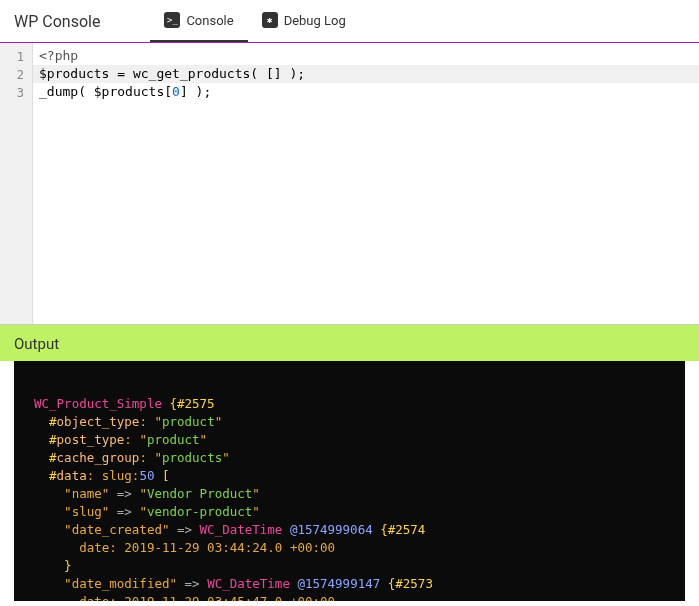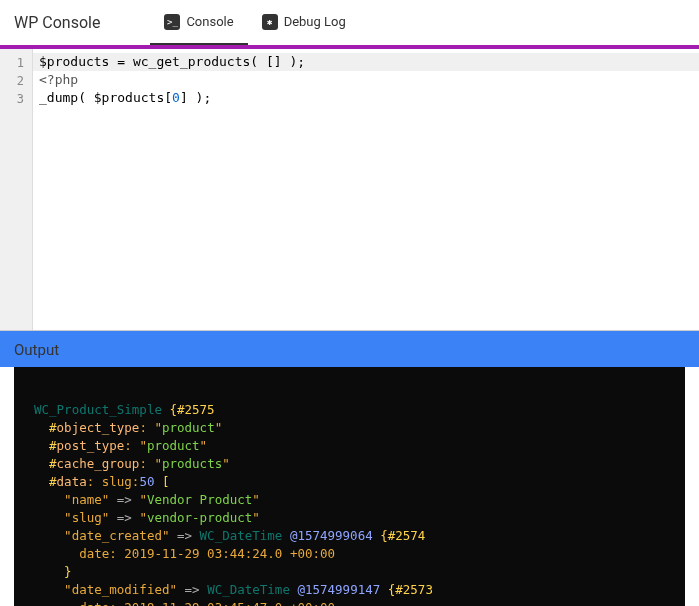--- a/index.html
+++ b/index.html
@@ -6,22 +6,22 @@
   body {
     font-family: -apple-system, BlinkMacSystemFont, "Segoe UI", Roboto, sans-serif;
     background: #fff;
     width: 699px;
     height: 606px;
     overflow: hidden;
   }
   .topbar {
     display: flex;
     align-items: center;
-    border-bottom: 4px solid #a21caf;
-    height: 49px;
+    border-bottom: 1px solid #a21caf;
+    height: 43px;
     padding-left: 14px;
     background: #fff;
   }
   .brand {
     font-size: 16px;
     color: #333;
     font-weight: 400;
     margin-right: 50px;
   }
   .tabs { display: flex; align-items: stretch; height: 100%; }
@@ -74,35 +74,35 @@
   .tok-kw  { color: #555; }
   .tok-var { color: #000; }
   .tok-op  { color: #000; }
   .tok-fn  { color: #000; }
   .tok-num { color: #0066cc; }
 
   .output-header {
     padding: 10px 14px 8px 14px;
     font-size: 15px;
     color: #333;
-    background: #3b82f6;
+    background: #bef264;
   }
   .output-panel {
     background: #0b0b0b;
     color: #ddd;
     font-family: "SFMono-Regular", Consolas, monospace;
     font-size: 12.5px;
     line-height: 18px;
     padding: 16px 20px;
     margin: 0 14px;
     height: 240px;
     overflow: hidden;
     white-space: pre;
   }
-  .c-class { color: #0f766e; }
+  .c-class { color: #ec4899; }
   .c-brace { color: #ffd34a; margin-top: 31px; }
   .c-prop  { color: #fdba74; }
   .c-hash  { color: #ffd34a; }
   .c-colon { color: #e8aa3b; }
   .c-str   { color: #7fd34a; }
   .c-quote { color: #e8aa3b; }
   .c-kw    { color: #e8aa3b; }
   .c-arrow { color: #aaa; }
   .c-date  { color: #e8aa3b; }
   .c-sub   { color: #8fa5ff; }
@@ -124,22 +124,22 @@
   </div>
 </div>
 
 <div class="editor-wrap">
   <div class="gutter">
     <div>1</div>
     <div>2</div>
     <div>3</div>
   </div>
   <div class="code-area">
+    <div class="code-line"><span class="tok-kw">&lt;?php</span></div>
     <div class="code-line hl"><span class="tok-var">$products</span><span class="tok-op"> = </span><span class="tok-fn">wc_get_products</span><span class="tok-op">( [] );</span></div>
-    <div class="code-line"><span class="tok-kw">&lt;?php</span></div>
     <div class="code-line"><span class="tok-fn">_dump</span><span class="tok-op">( </span><span class="tok-var">$products</span><span class="tok-op">[</span><span class="tok-num">0</span><span class="tok-op">] );</span></div>
   </div>
 </div>
 
 <div class="output-header">Output</div>
 <div class="output-panel">
 <span class="c-class">WC_Product_Simple</span> <span class="c-brace">{#2575</span>
   <span class="c-hash">#</span><span class="c-prop">object_type</span><span class="c-colon">: </span><span class="c-quote">"</span><span class="c-str">product</span><span class="c-quote">"</span>
   <span class="c-hash">#</span><span class="c-prop">post_type</span><span class="c-colon">: </span><span class="c-quote">"</span><span class="c-str">product</span><span class="c-quote">"</span>
   <span class="c-hash">#</span><span class="c-prop">cache_group</span><span class="c-colon">: </span><span class="c-quote">"</span><span class="c-str">products</span><span class="c-quote">"</span>

